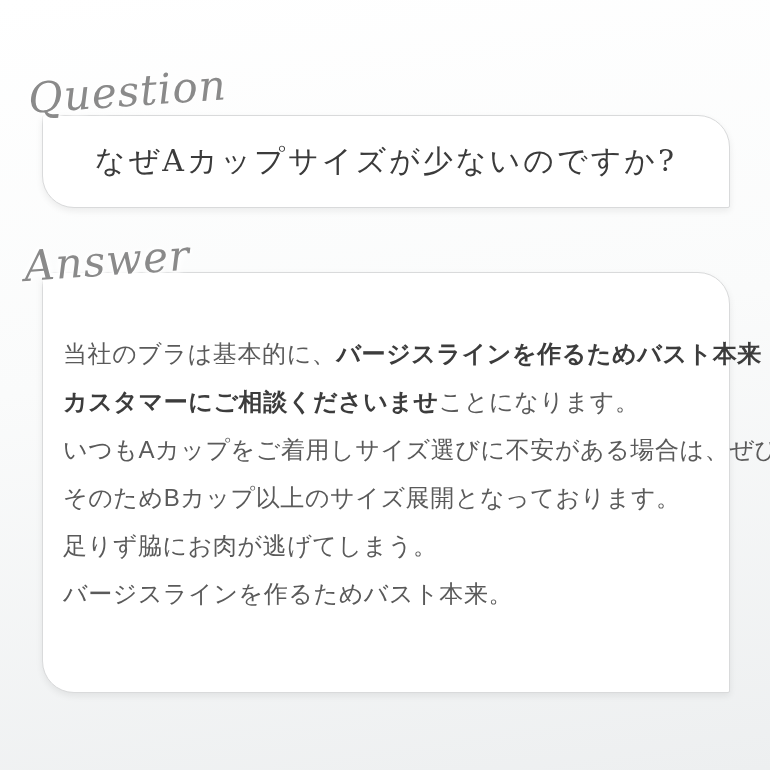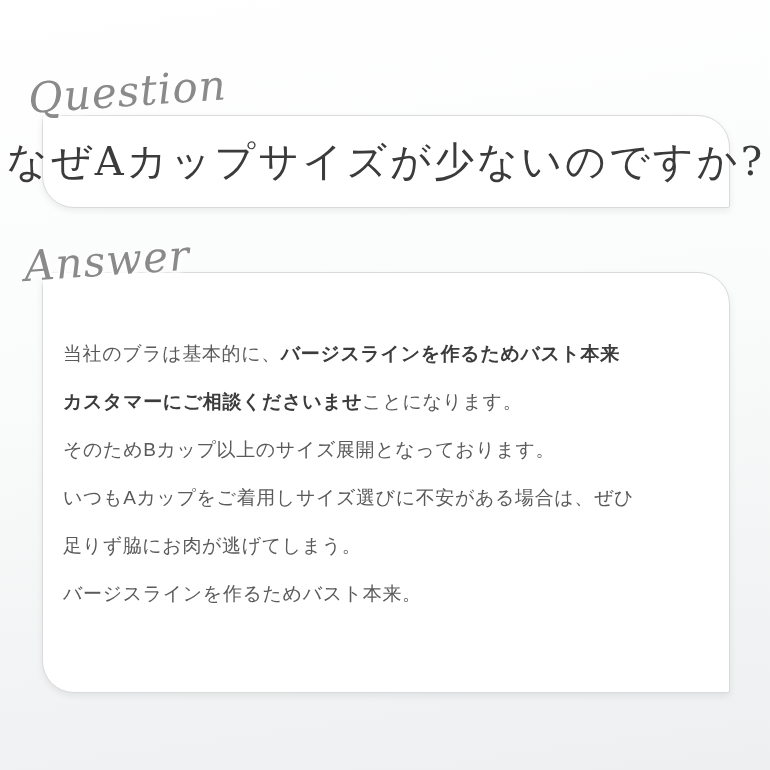--- a/index.html
+++ b/index.html
@@ -37,27 +37,27 @@
     letter-spacing:1px;
     text-shadow:0 0 3px #fff,0 0 3px #fff,0 0 6px #fff,0 0 6px #fff,
                 0 0 10px #fff,2px 2px 5px #fff,-2px -2px 5px #fff,
                 3px 3px 8px #fff,-3px 3px 8px #fff;
   }
   #question-script{left:30px;top:76px;}
   #answer-script{left:26px;top:244px;}
   #question-box{top:115px;height:93px;display:flex;align-items:center;justify-content:center;}
   #question-text{
     font-family:"DejaVu Serif","Liberation Serif",serif;
-    font-size:40px;color:var(--question-text);
+    font-size:30px;color:var(--question-text);
     letter-spacing:3px;white-space:nowrap;
   }
   #answer-box{top:272px;height:421px;}
   #answer-text{
     position:absolute;left:20px;right:18px;top:57px;
-    font-size:19px;line-height:48px;
+    font-size:24px;line-height:48px;
     color:var(--answer-text);
     letter-spacing:0.6px;
   }
   .ans-line{white-space:nowrap;}
   .ans-line .bold{
     font-weight:700;
     color:var(--answer-text-bold);
   }
 </style>
 </head>
@@ -69,19 +69,19 @@
     <div id="question-text">なぜAカップサイズが少ないのですか?</div>
   </div>
 </section>
 
 <section>
   <div id="answer-script" class="script-label">Answer</div>
   <div id="answer-box" class="qa-box">
     <div id="answer-text">
         <div class="ans-line"><span>当社のブラは基本的に、</span><span class="bold">バージスラインを作るためバスト本来</span></div>
         <div class="ans-line"><span class="bold">カスタマーにご相談くださいませ</span><span>ことになります。</span></div>
+        <div class="ans-line"><span>いつもAカップをご着用しサイズ選びに不安がある場合は、ぜひ</span></div>
         <div class="ans-line"><span>そのためBカップ以上のサイズ展開となっております。</span></div>
-        <div class="ans-line"><span>いつもAカップをご着用しサイズ選びに不安がある場合は、ぜひ</span></div>
         <div class="ans-line"><span>足りず脇にお肉が逃げてしまう。</span></div>
         <div class="ans-line"><span>バージスラインを作るためバスト本来。</span></div>
       </div>
   </div>
 </section>
 
 </body></html>

